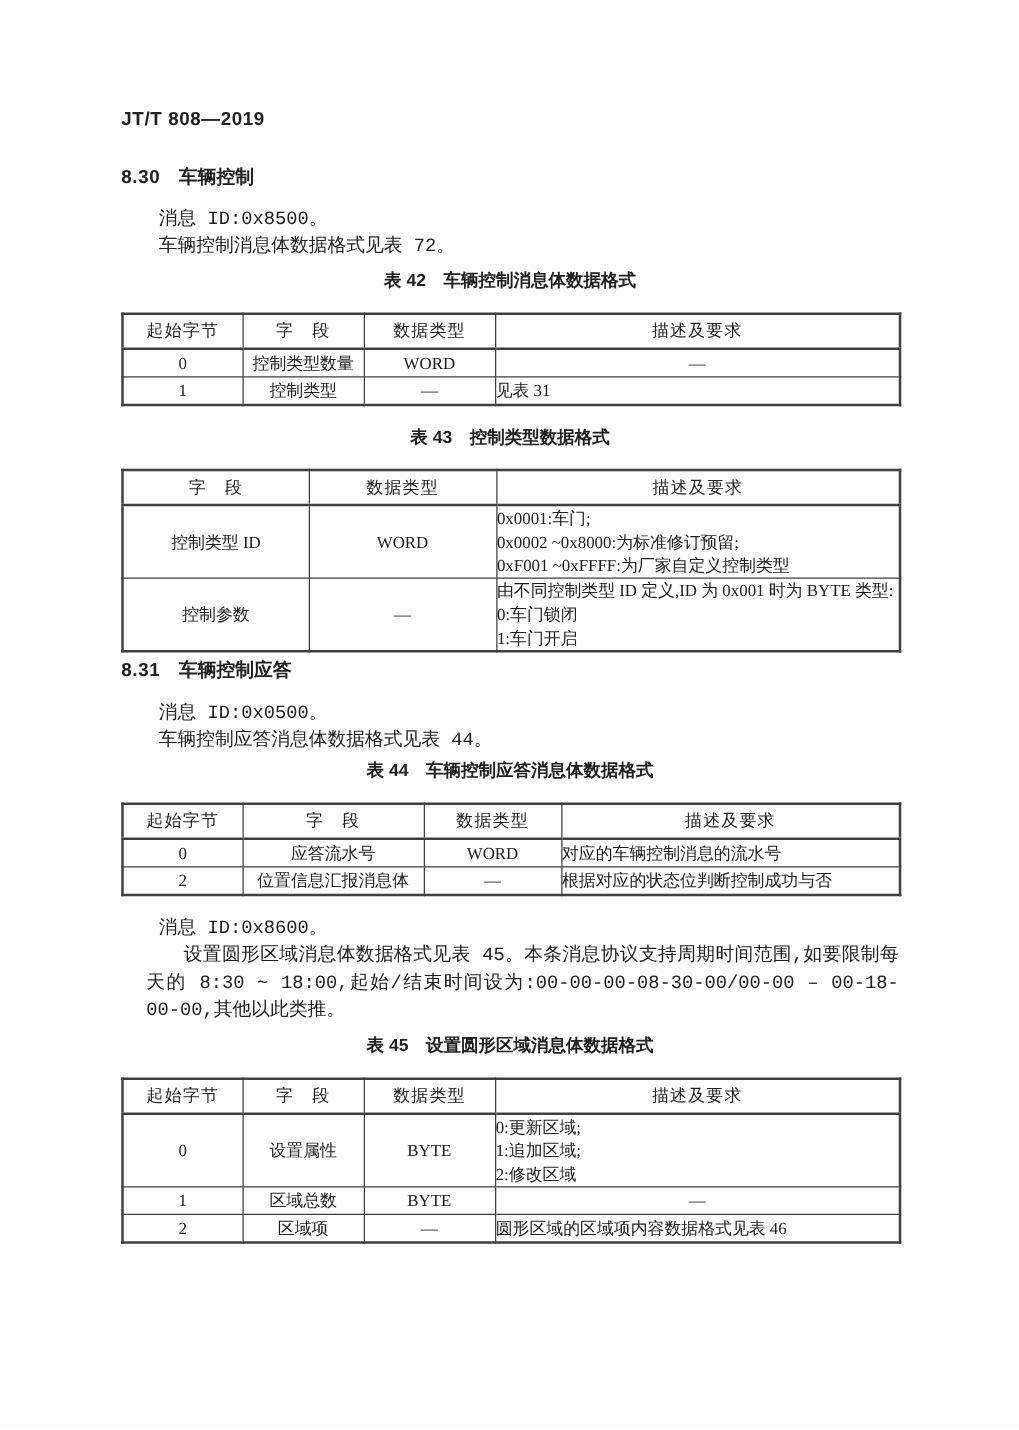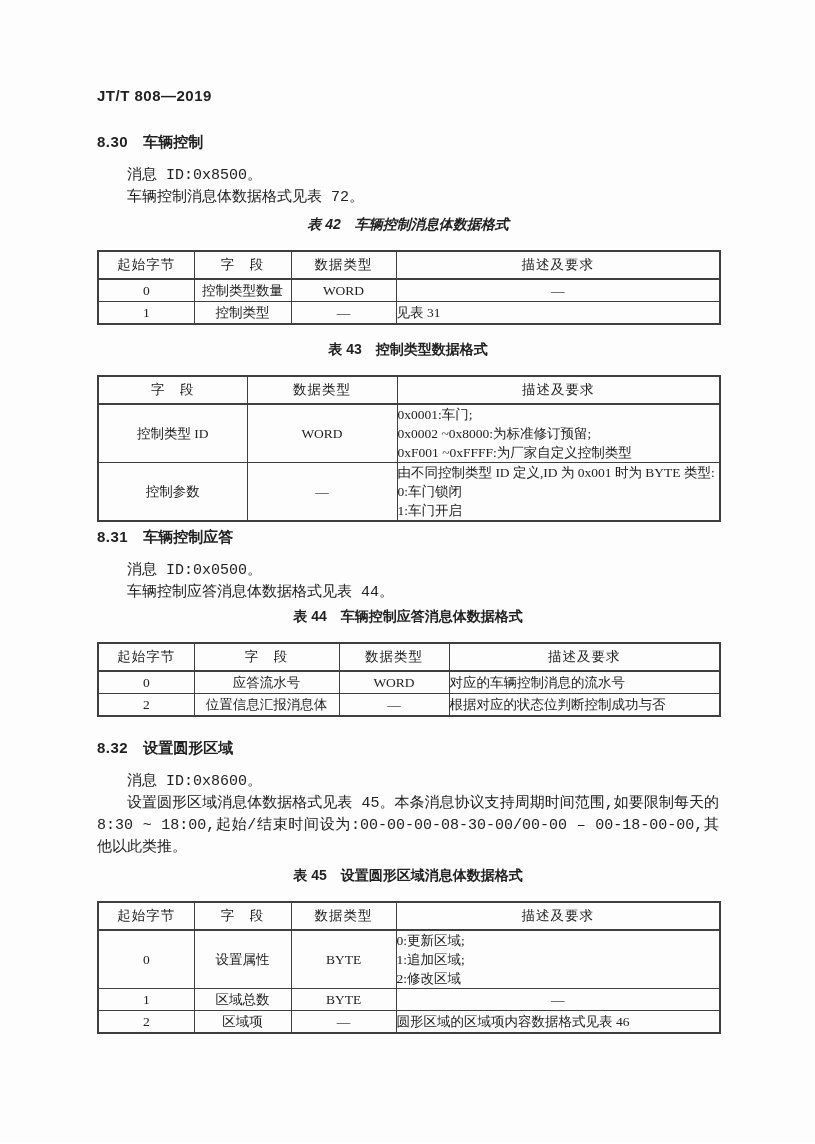--- a/index.html
+++ b/index.html
@@ -48,29 +48,30 @@
   .body-par{
     margin:0;
     font-size:15px;
     line-height:22px;
     text-indent:30px;
     font-family:Liberation Mono, monospace;
   }
   .first-par{margin-top:15px;}
   .long-par{
     text-align:justify;
+    margin-left:20px;
   }
   .tbl-caption{
     text-align:center;
     font-family:"Liberation Sans","DejaVu Sans",sans-serif;
     font-size:14px;
     font-weight:bold;
     line-height:17px;
   }
-  .cap42{margin-top:7px;font-style:italic;}
+  .cap42{margin-top:7px;}
   .cap43{margin-top:16px;}
   .cap44{margin-top:4px;}
   .cap45{margin-top:8px;}
   table.data-tbl{
     width:622px;
     border-collapse:collapse;
     table-layout:fixed;
     border:2px solid var(--border);
     font-size:13.5px;
     margin-top:17px;
@@ -228,24 +229,20 @@
         </tr>
         <tr>
           <td class="c">2</td>
           <td class="c">位置信息汇报消息体</td>
           <td class="c">—</td>
           <td class="desc">根据对应的状态位判断控制成功与否</td>
         </tr>
       </tbody>
     </table>
 
-    <h2 class="sec-head h832">
-      <span class="sec-num">8.32</span>
-      <span class="sec-title">设置圆形区域</span>
-    </h2>
     <p class="body-par first-par">消息 ID:0x8600。</p>
     <p class="body-par long-par">设置圆形区域消息体数据格式见表 45。本条消息协议支持周期时间范围,如要限制每天的 8:30 ~ 18:00,起始/结束时间设为:00-00-00-08-30-00/00-00 – 00-18-00-00,其他以此类推。</p>
 
     <div class="tbl-caption cap45">表 45　设置圆形区域消息体数据格式</div>
     <table class="data-tbl t45">
       <colgroup>
           <col style="width:96px">
           <col style="width:97px">
           <col style="width:105px">
           <col style="width:324px">

